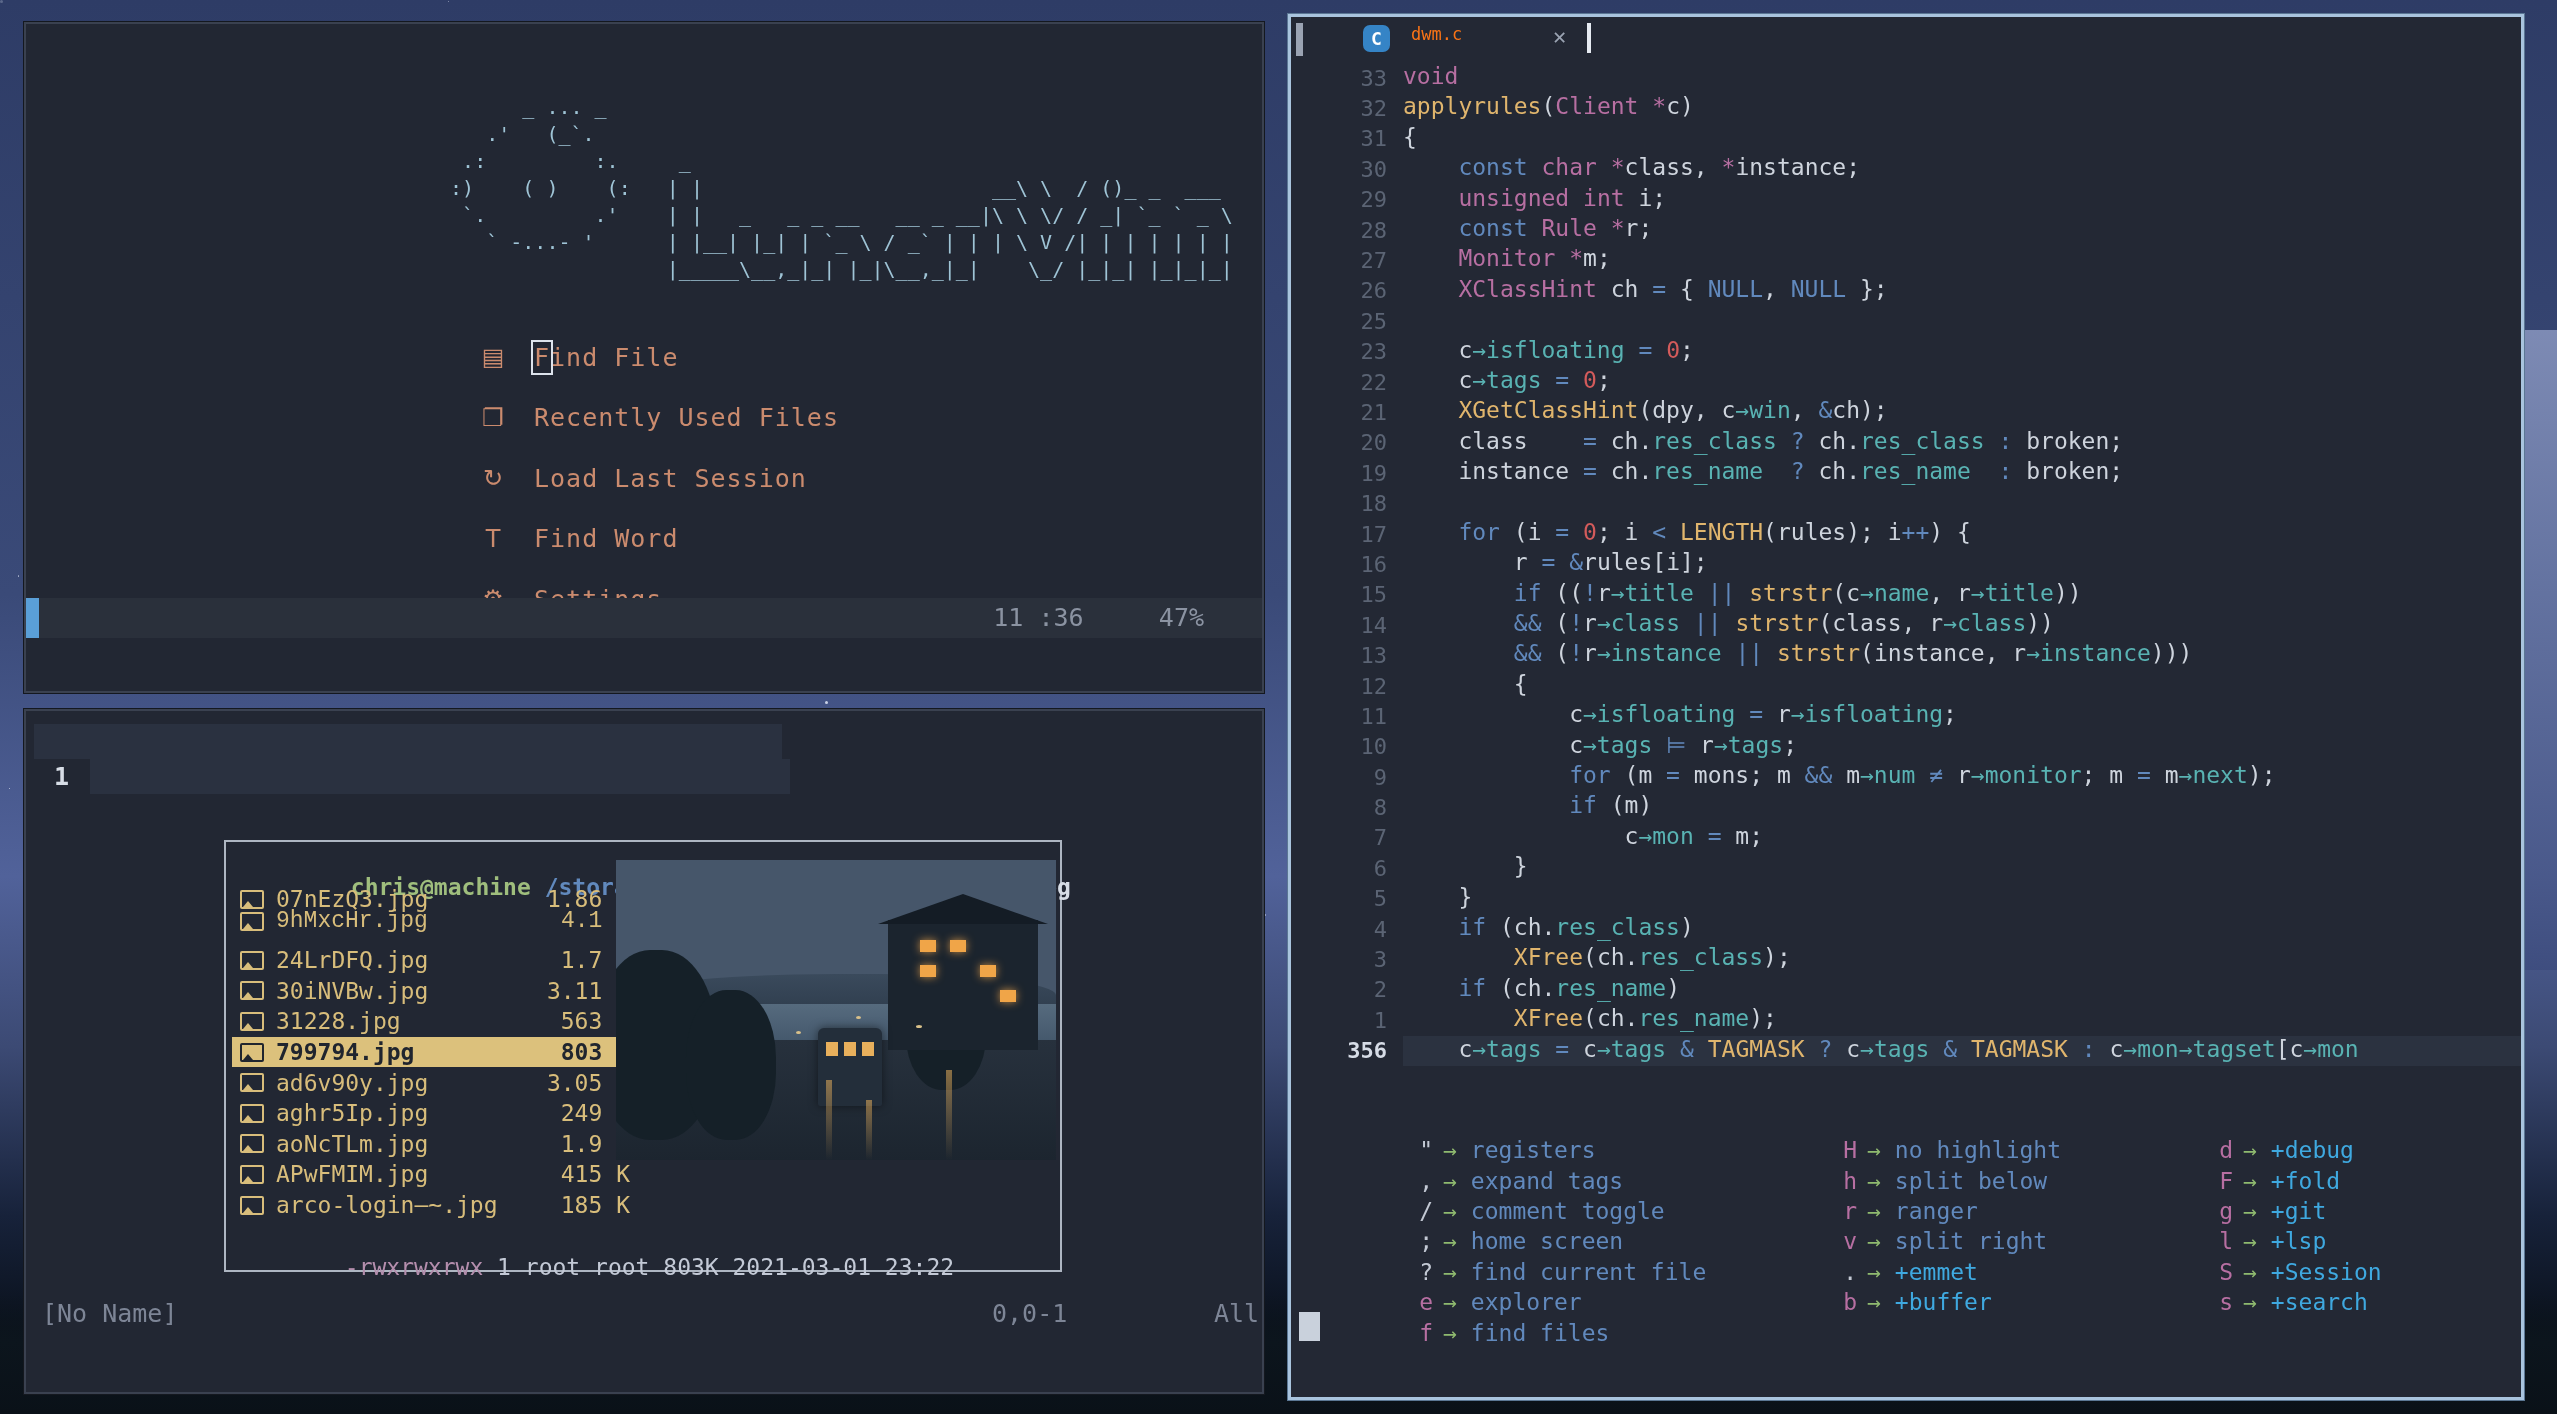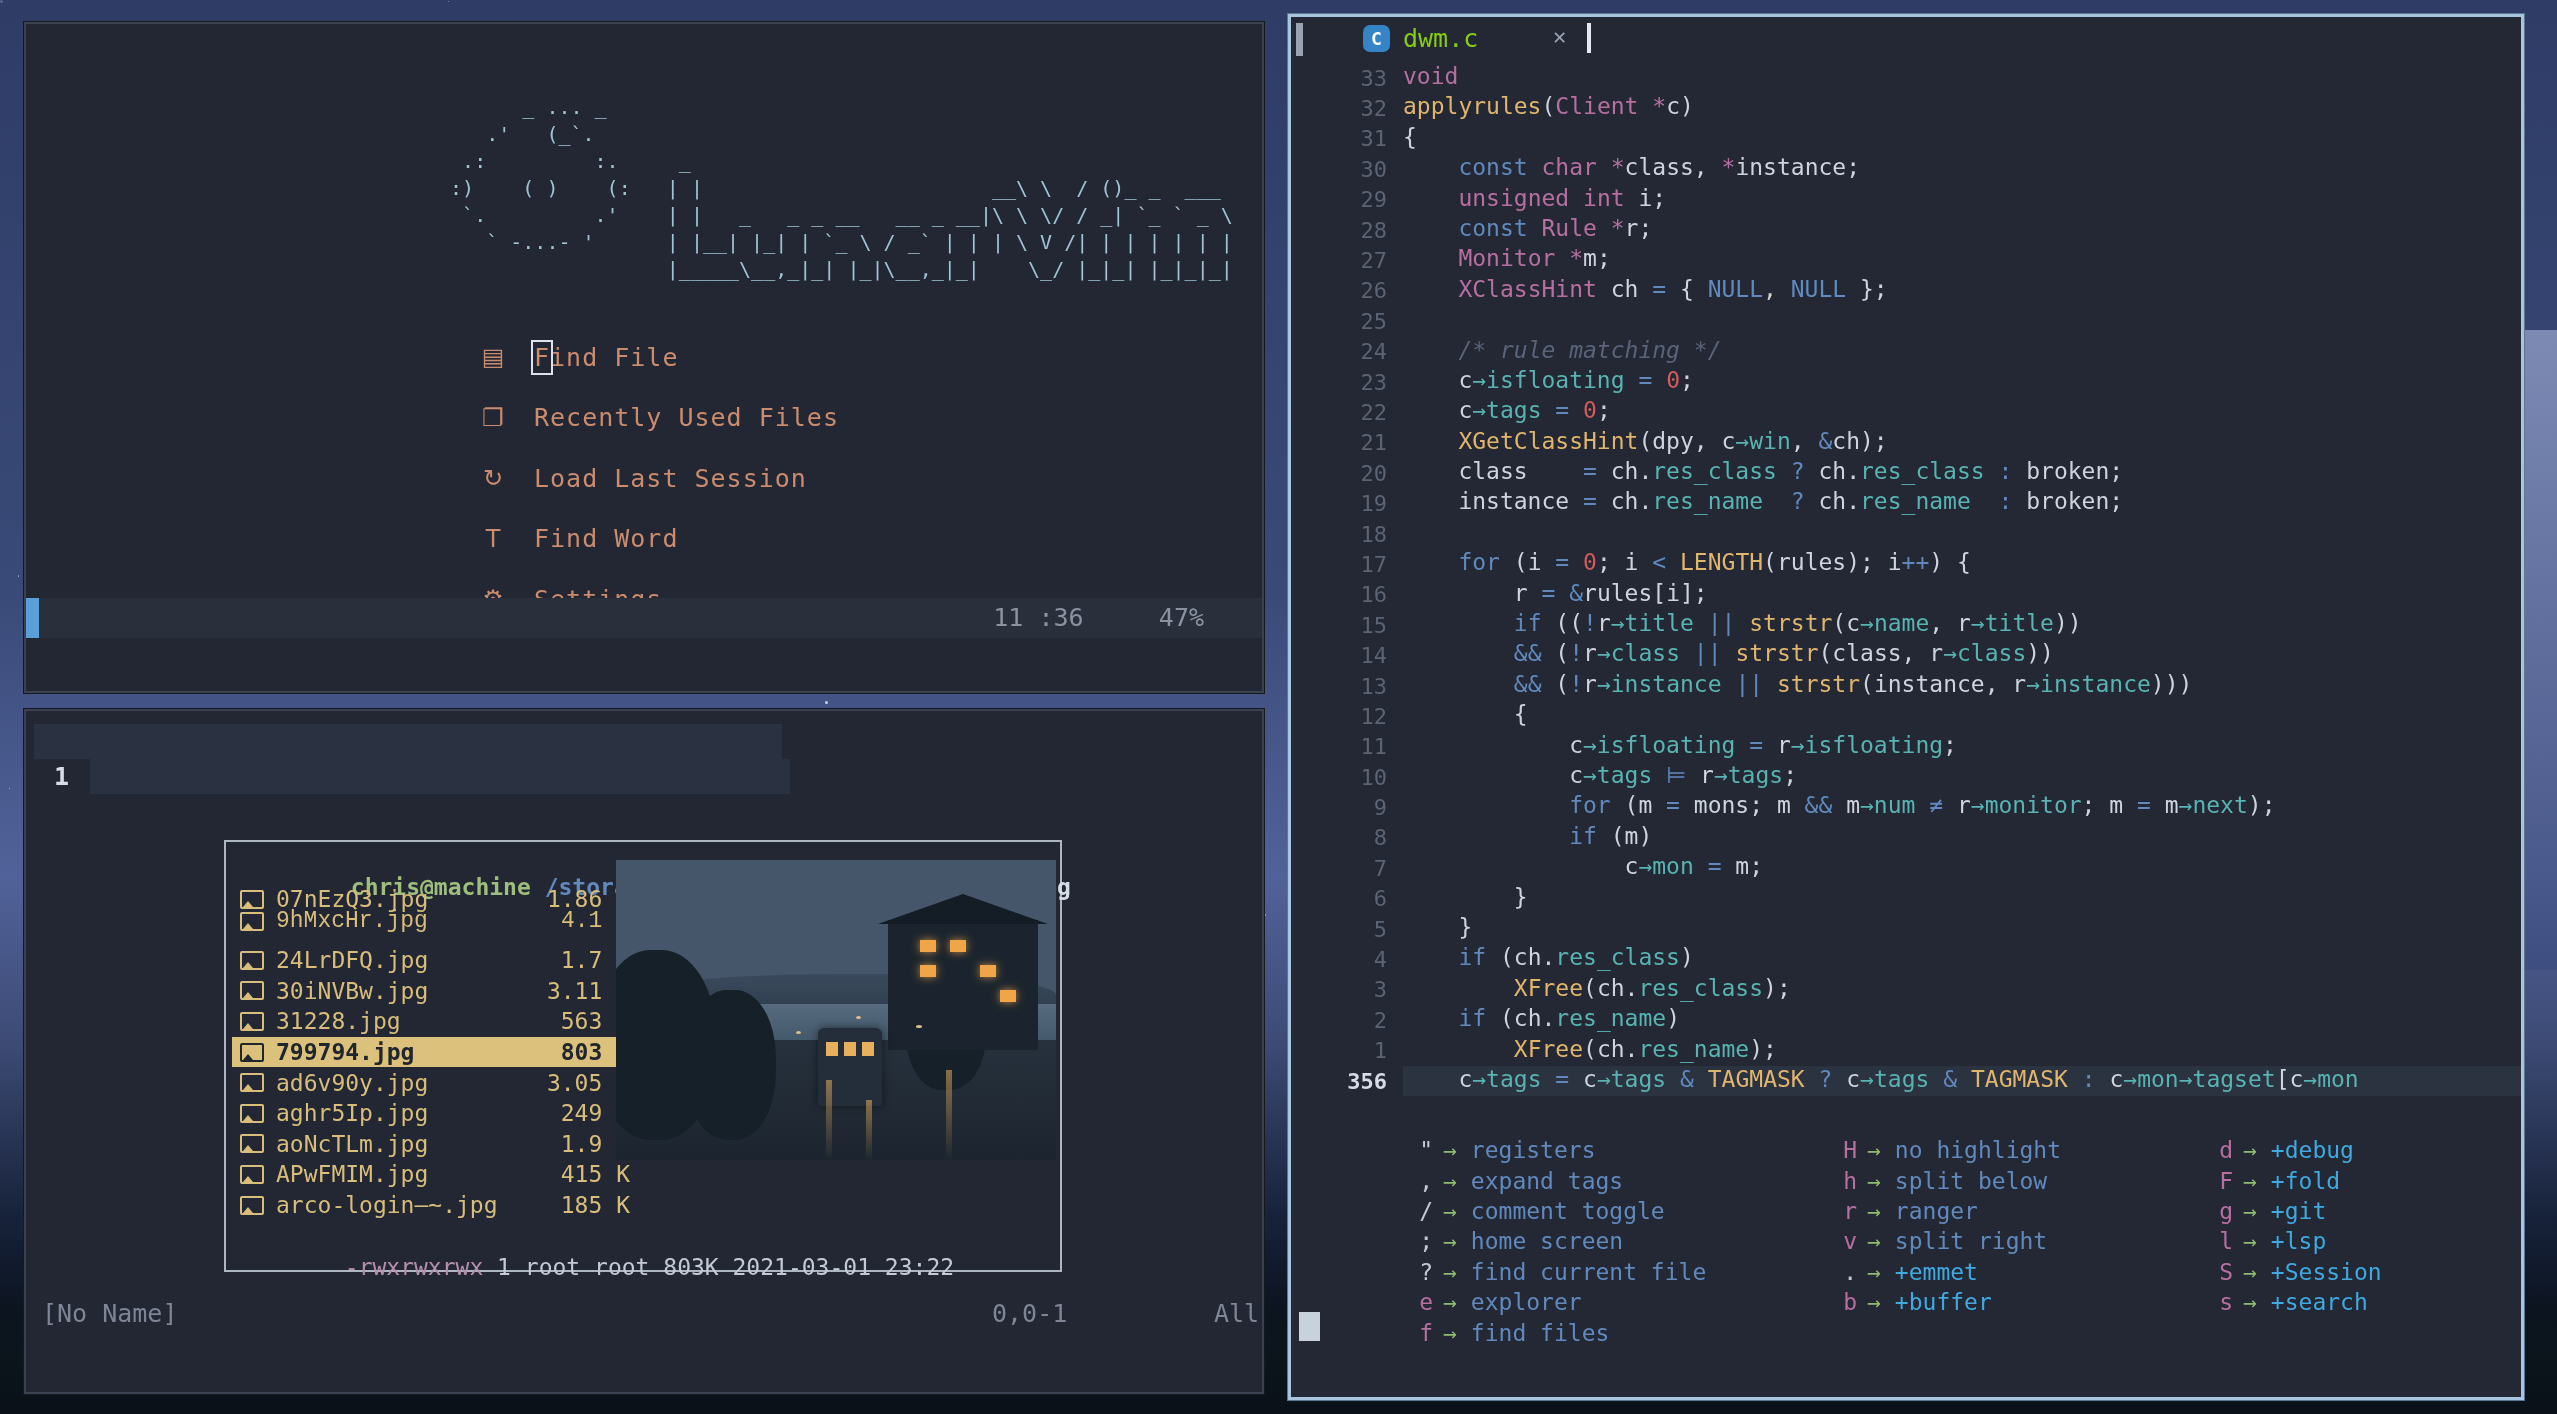--- a/index.html
+++ b/index.html
@@ -58,21 +58,21 @@
   .pv-roof{position:absolute;right:8px;top:34px;width:0;height:0;border-left:85px solid transparent;border-right:85px solid transparent;border-bottom:30px solid #141c25;}
   .pv-win{position:absolute;width:16px;height:12px;background:#f0a548;box-shadow:0 0 8px rgba(240,165,72,.8);}
   .pv-tram{position:absolute;left:46%;bottom:18%;width:64px;height:78px;background:#232e3a;border-radius:6px 6px 2px 2px;box-shadow:0 0 10px rgba(0,0,0,.5);}
   .pv-tram .tw{position:absolute;top:14px;width:12px;height:14px;background:#e8b05c;}
   .term-status{position:absolute;font-size:25px;color:#7d8596;white-space:pre;}
 
   
   .tabline{position:absolute;left:0;right:0;top:0;height:44px;}
   .tab-marker{position:absolute;left:5px;top:6px;width:7px;height:33px;background:#9aa3b2;}
   .c-icon{position:absolute;left:72px;top:8px;width:27px;height:27px;background:#3584c6;border-radius:7px;color:#fff;font-weight:bold;font-size:18px;display:flex;align-items:center;justify-content:center;}
-  .tab-label{position:absolute;left:112px;top:7px;font-size:25px;color:#84cc16;}
+  .tab-label{position:absolute;left:120px;top:7px;font-size:17px;color:#f97316;}
   .tab-close{position:absolute;left:262px;top:7px;font-size:22px;color:#9aa3b2;cursor:pointer;}
   .tab-cursor{position:absolute;left:296px;top:6px;width:4px;height:30px;background:#e6ebf2;}
 
   .code-area{position:absolute;left:0;right:0;top:46px;}
   .code-row{display:flex;height:30.4px;align-items:center;font-size:23px;}
   .ln{width:96px;text-align:right;padding-right:16px;color:#5b6474;flex:0 0 auto;font-size:22px;}
   .codewrap{white-space:pre;flex:1 1 auto;height:100%;display:flex;}
   .code-row.current .ln{color:#d6dce6;font-weight:bold;}
   .code-row.current .codewrap{background:#2b3240;}
   .tok-p{color:#ced4dd;} .tok-b{color:#6189bd;} .tok-t{color:#b76fa2;}
@@ -412,24 +412,20 @@
         </div>
         <div class="code-row">
           <span class="ln">26</span>
           <span class="codewrap"><span class="tok-p">    </span><span class="tok-t">XClassHint</span><span class="tok-p"> ch </span><span class="tok-b">=</span><span class="tok-p"> { </span><span class="tok-b">NULL</span><span class="tok-p">, </span><span class="tok-b">NULL</span><span class="tok-p"> };</span></span>
         </div>
         <div class="code-row">
           <span class="ln">25</span>
           <span class="codewrap"></span>
         </div>
         <div class="code-row">
-          <span class="ln">24</span>
-          <span class="codewrap"><span class="tok-p">    </span><span class="tok-c">/* rule matching */</span></span>
-        </div>
-        <div class="code-row">
           <span class="ln">23</span>
           <span class="codewrap"><span class="tok-p">    c</span><span class="tok-m">→isfloating</span><span class="tok-p"> </span><span class="tok-b">=</span><span class="tok-p"> </span><span class="tok-n">0</span><span class="tok-p">;</span></span>
         </div>
         <div class="code-row">
           <span class="ln">22</span>
           <span class="codewrap"><span class="tok-p">    c</span><span class="tok-m">→tags</span><span class="tok-p"> </span><span class="tok-b">=</span><span class="tok-p"> </span><span class="tok-n">0</span><span class="tok-p">;</span></span>
         </div>
         <div class="code-row">
           <span class="ln">21</span>
           <span class="codewrap"><span class="tok-p">    </span><span class="tok-f">XGetClassHint</span><span class="tok-p">(dpy, c</span><span class="tok-m">→win</span><span class="tok-p">, </span><span class="tok-b">&amp;</span><span class="tok-p">ch);</span></span>

